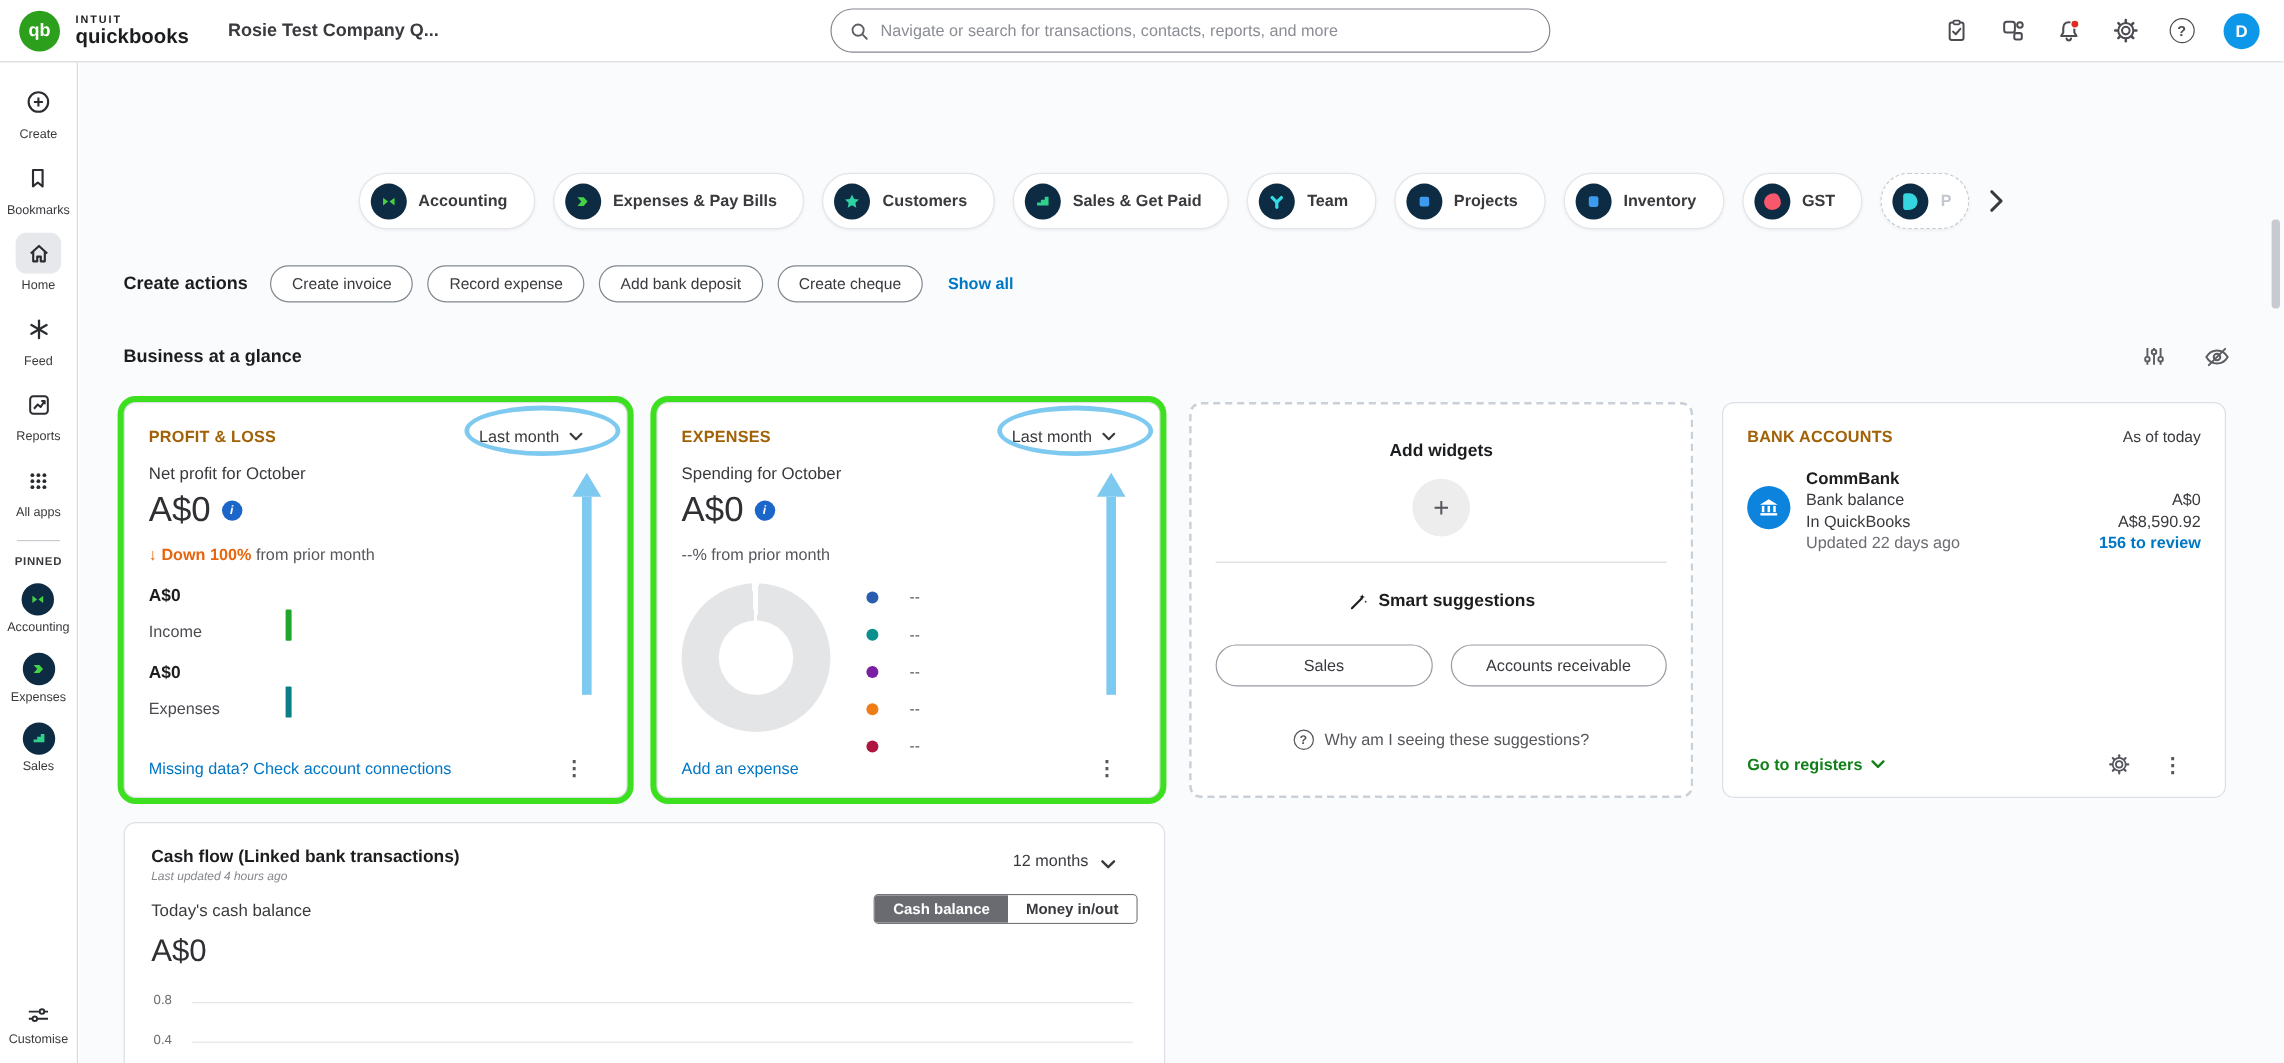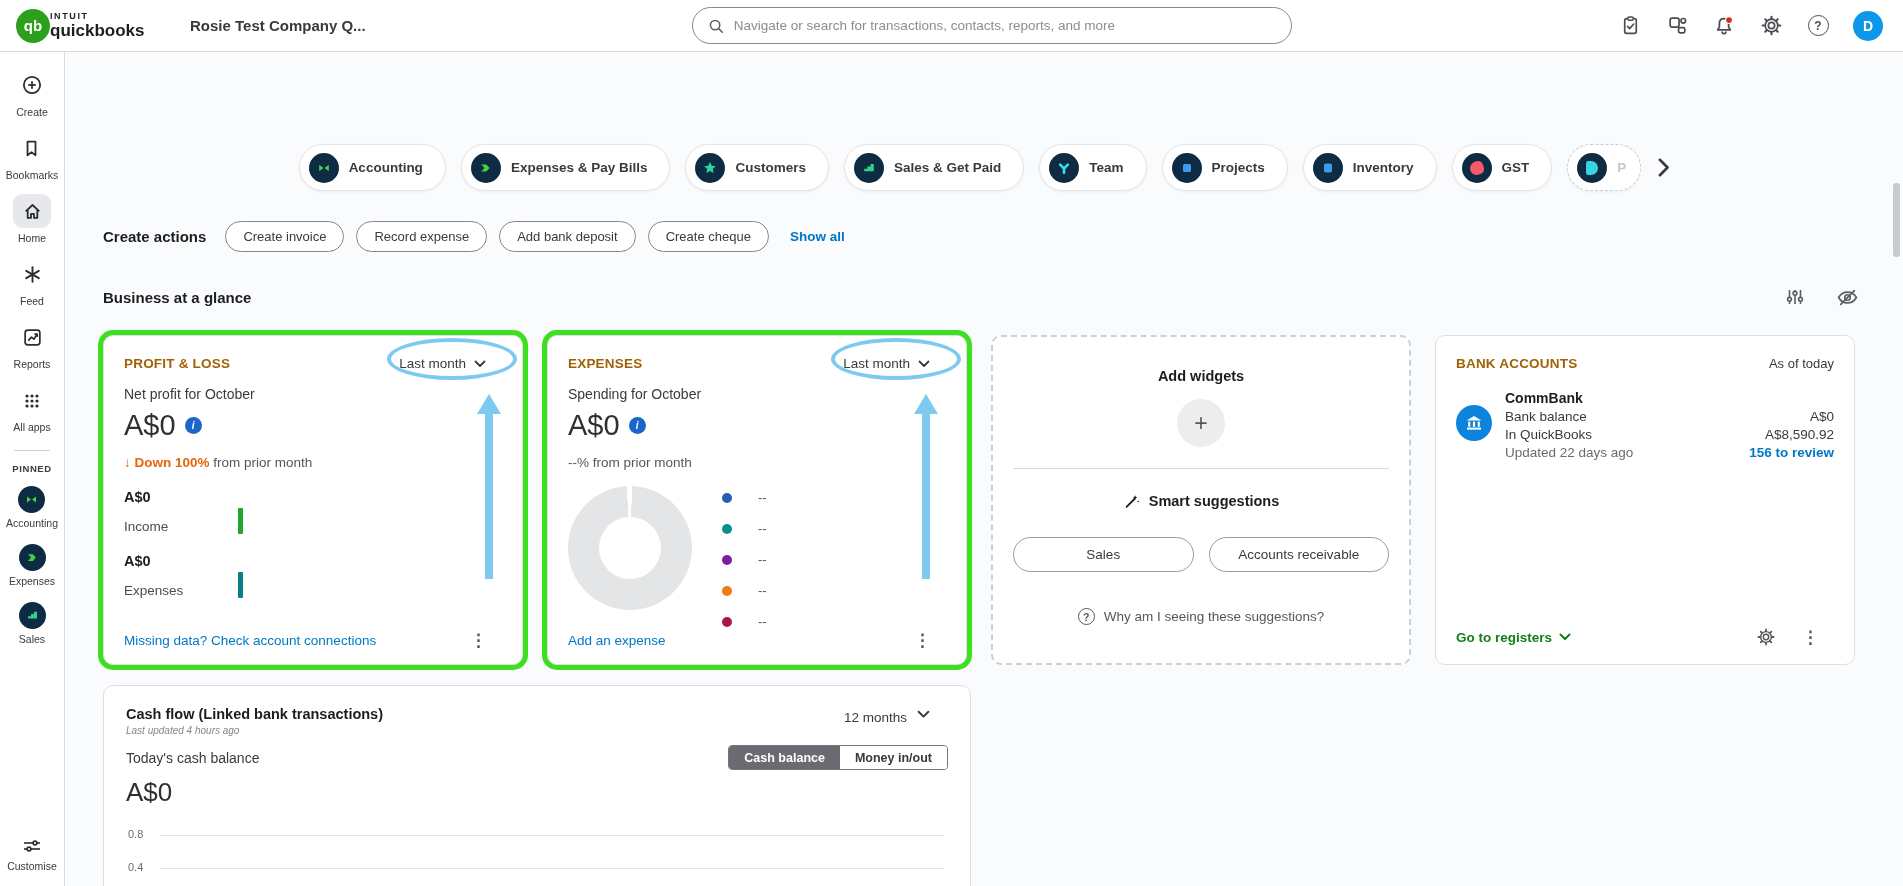--- a/index.html
+++ b/index.html
@@ -2,21 +2,21 @@
 <html><head>
 <meta charset="utf-8">
 <style>
   * { margin:0; padding:0; box-sizing:border-box; }
   html,body { width:1903px; height:886px; overflow:hidden; }
   body { font-family:"Liberation Sans", sans-serif; background:#fff; color:#393a3d; position:relative; }
 
   
   .topbar { position:absolute; top:0; left:0; right:0; height:52px; background:#fff;
             border-bottom:1px solid #d7dade; display:flex; align-items:center; padding:0 16px; z-index:30; }
-  .logo { display:flex; align-items:center; gap:0; width:158px; cursor:pointer; }
+  .logo { display:flex; align-items:center; gap:13px; width:158px; cursor:pointer; }
   .logo-circle { width:34px; height:34px; border-radius:50%; background:#2ca01c; color:#fff;
                  display:flex; align-items:center; justify-content:center; font-weight:bold; font-size:15px; }
   .brand-text { line-height:1; }
   .brand-intuit { font-size:9px; letter-spacing:1.6px; font-weight:700; color:#1c1d1f; }
   .brand-product { font-size:17px; font-weight:700; color:#1c1d1f; margin-top:1px; }
   .company-name { margin-left:16px; font-size:15px; font-weight:700; color:#393a3d; white-space:nowrap; }
   .search-wrap { flex:1; display:flex; justify-content:center; }
   .search-box { width:600px; height:37px; border:1px solid #83878e; border-radius:20px; background:#fff;
                 display:flex; align-items:center; padding:0 14px; gap:9px; color:#6e7075; }
   .search-box input { border:none; outline:none; flex:1; font-size:13.5px; color:#393a3d; font-family:inherit; background:transparent; }
@@ -133,21 +133,21 @@
   .bank-line .muted { color:#6b6c72; }
   .green-link { color:#128019; font-size:13.5px; font-weight:700; display:flex; align-items:center; gap:7px; cursor:pointer;text-align:center; }
   .foot-icons { display:flex; align-items:center; gap:20px; color:#56575c; }
 
   
   .cashflow-card { width:868px; height:300px; background:#fff; border:1px solid #dcdfe4; border-radius:10px;
                    margin:20px 0 0 37px; padding:20px 22px; position:relative; }
   .cf-head { display:flex; justify-content:space-between; align-items:flex-start; }
   .cf-title { font-size:14.5px; font-weight:700; color:#1c1d1f; }
   .cf-updated { font-size:10px; font-style:italic; color:#84868c; margin-top:3px; }
-  .cf-period { display:flex; align-items:flex-start; gap:10px; font-size:13.5px; color:#393a3d; margin:4px 18px 0 0; cursor:pointer; }
+  .cf-period { display:flex; align-items:flex-end; gap:10px; font-size:13.5px; color:#393a3d; margin:4px 18px 0 0; cursor:pointer; }
   .cf-balance-row { display:flex; justify-content:space-between; align-items:center; margin-top:9px; }
   .cf-balance-label { font-size:14px; color:#393a3d; }
   .toggle { display:flex; border:1px solid #74767c; border-radius:4px; overflow:hidden; height:25px; margin-right:0; }
   .toggle-seg { padding:0 15px; display:flex; align-items:center; font-size:12.5px; font-weight:700; cursor:pointer; }
   .seg-on { background:#696b70; color:#fff; }
   .seg-off { background:#fff; color:#393a3d; }
   .cf-amount { font-size:26px; color:#2f3033; margin-top:7px; }
   .cf-chart { position:relative; margin-top:27px; height:110px; }
   .gridline { position:absolute; left:34px; right:4px; border-top:1px solid #e3e5e8; }
   .gtick { position:absolute; left:2px; font-size:11px; color:#6b6c72; transform:translateY(-7px); }

